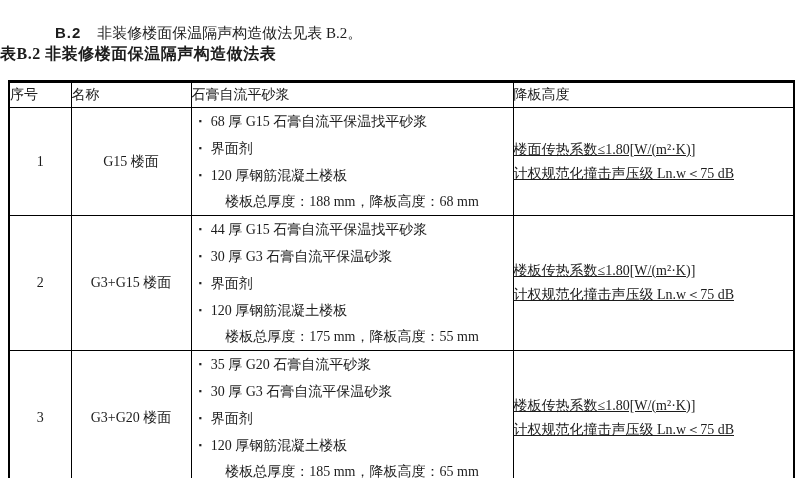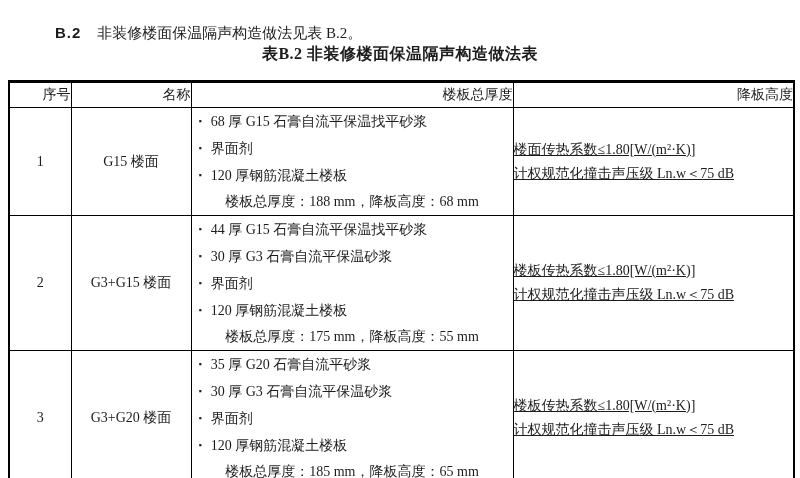--- a/index.html
+++ b/index.html
@@ -15,37 +15,37 @@
   .heading {
     position: absolute; left: 55px; top: 8px;
     font-size: 15px; white-space: nowrap; margin-top: 16px;
   }
   .heading .hprefix {
     font-family: "Liberation Sans", "DejaVu Sans", sans-serif;
     font-weight: bold; margin-right: 16px; letter-spacing: 1px;
   }
   .table-title {
     position: absolute; left: 0; top: 44px; width: 800px;
-    text-align: center; font-size: 16px; font-weight: bold;
+    font-size: 16px; font-weight: bold;
     letter-spacing: 0.5px;
   }
   table.ctable {
     position: absolute; left: 8px; top: 80px;
     width: 785px;
     border-collapse: collapse; table-layout: fixed;
     border: 2px solid #000;
     border-top-width: 3px;
     border-bottom-width: 3px;
   }
   .ctable th, .ctable td {
     border: 1px solid #000;
     font-size: 14px; font-weight: normal;
     padding: 0;
   }
-  .ctable thead th { height: 26px; text-align: right; }
+  .ctable thead th { height: 26px; text-align: left; }
   .col-num   { width: 62px; }
   .col-name  { width: 120px; }
   .col-mat   { width: 322px; }
   .col-perf  { width: 281px; }
   .c-num, .c-name { text-align: center; vertical-align: middle; }
   .c-mat { vertical-align: middle; padding: 3px 4px 3px 3px; }
   .c-mat .bl { line-height: 26px; padding-left: 7px; white-space: nowrap; }
   .c-mat .bullet { font-size: 9px; margin-right: 9px; vertical-align: 2px; }
   .c-mat .summary { line-height: 26px; white-space: nowrap; text-align: center; }
   .c-perf { vertical-align: middle; padding: 0 4px; }
@@ -67,21 +67,21 @@
   <colgroup>
     <col class="col-num">
       <col class="col-name">
       <col class="col-mat">
       <col class="col-perf">
   </colgroup>
   <thead>
     <tr>
       <th>序号</th>
       <th>名称</th>
-      <th>楼板总厚度</th>
+      <th>石膏自流平砂浆</th>
       <th>降板高度</th>
     </tr>
   </thead>
   <tbody>
     <tr class="row-1">
       <td class="c-num">1</td>
       <td class="c-name">G15 楼面</td>
       <td class="c-mat">
         <div class="bl"><span class="bullet">▪</span><span>68 厚 G15 石膏自流平保温找平砂浆</span></div>
         <div class="bl"><span class="bullet">▪</span><span>界面剂</span></div>

